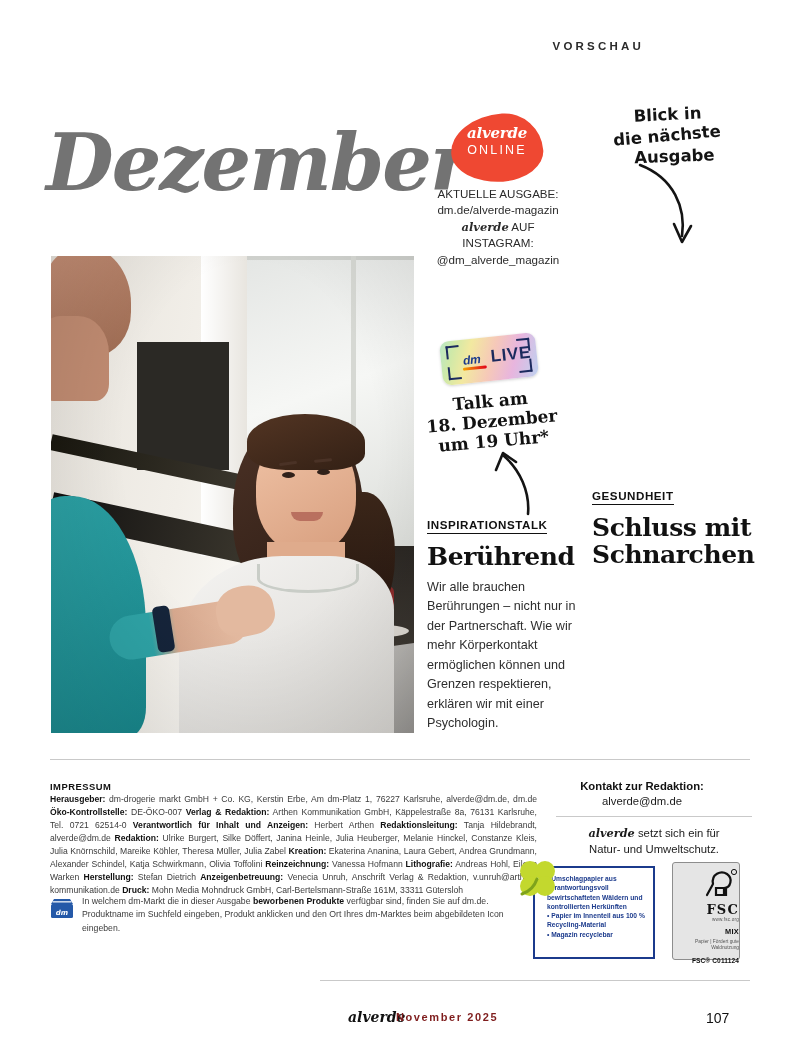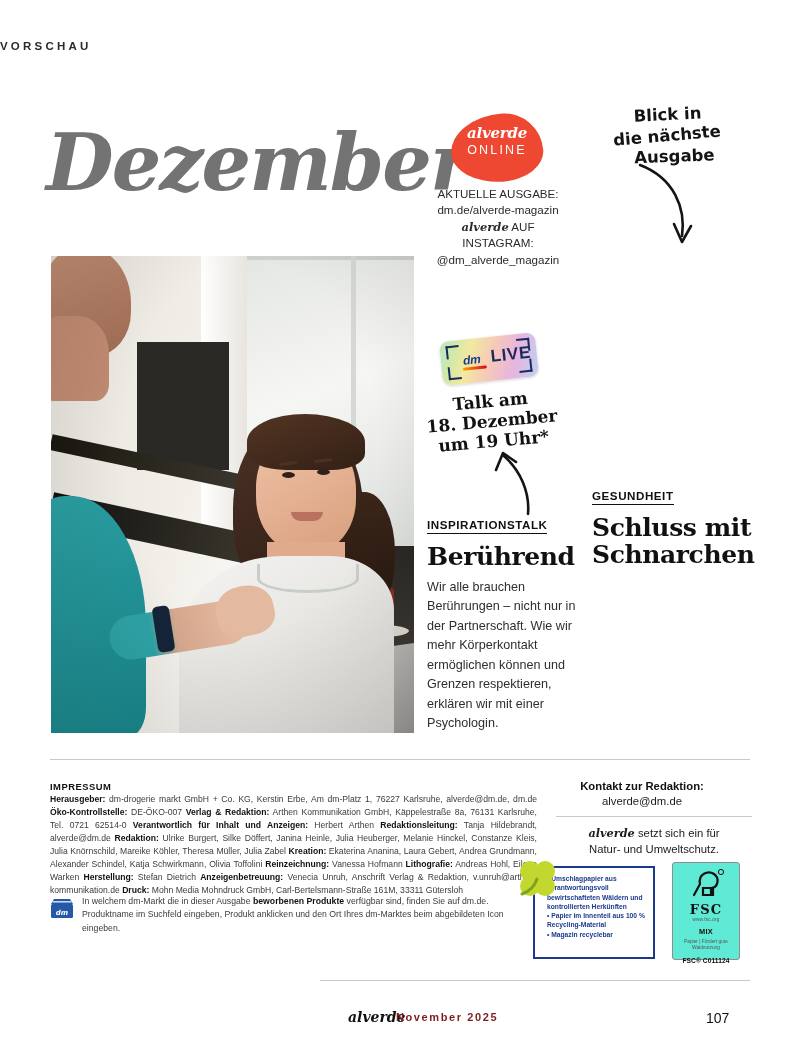--- a/index.html
+++ b/index.html
@@ -5,21 +5,21 @@
   html,body{margin:0;padding:0;background:#ffffff;}
   body{
     width:800px;height:1056px;position:relative;overflow:hidden;
     font-family:"Liberation Sans", sans-serif;color:#1b1b1b;
     -webkit-font-smoothing:antialiased;
   }
   .page{position:absolute;inset:0;}
 
   
   .vorschau{
-    position:absolute;top:40px;left:0;width:644px;text-align:left;
+    position:absolute;top:40px;left:0;width:644px;text-align:right;
     font-size:11.5px;letter-spacing:3.2px;font-weight:700;color:#2b2b2b;
   }
 
   
   .eyebrow{
     position:absolute;left:50px;top:107px;
     font-size:22px;letter-spacing:.9px;color:#4a4a4a;font-weight:400;
     white-space:nowrap;
   }
   .headline{
@@ -227,21 +227,21 @@
     border:2.4px solid #1b3a8c;background:#ffffff;
   }
   .eco-list{
     position:absolute;left:12px;top:6px;width:102px;
     font-size:6.7px;line-height:1.38;font-weight:700;color:#1b3a8c;text-align:left;
   }
   .clover{position:absolute;left:516px;top:858px;width:42px;height:42px;}
 
   .fsc{
     position:absolute;left:672px;top:862px;width:66px;height:96px;
-    border:1px solid #8d8d8d;border-radius:3px;background:#5eead4;text-align:center;
+    border:1px solid #8d8d8d;border-radius:3px;background:#e5e5e5;text-align:right;
   }
   .fsc .tree{margin-top:5px;}
   .fsc .fsc-word{font-family:"DejaVu Serif", serif;font-weight:700;font-size:13px;
     letter-spacing:1.2px;color:#111;line-height:1;margin-top:1px;}
   .fsc .fsc-url{font-size:4.6px;color:#555;letter-spacing:.2px;margin-top:1px;}
   .fsc .fsc-mix{font-size:7.4px;font-weight:700;color:#111;margin-top:5px;letter-spacing:.3px;}
   .fsc .fsc-sub{font-size:4.8px;color:#555;line-height:1.35;margin-top:3px;}
   .fsc .fsc-code{font-size:6.6px;font-weight:700;color:#111;margin-top:5px;letter-spacing:.1px;}
 
   

